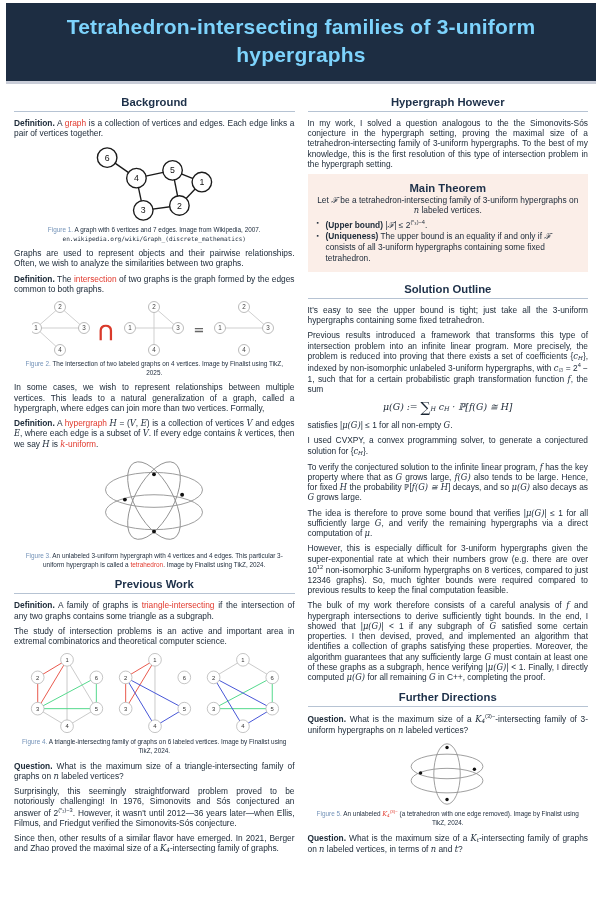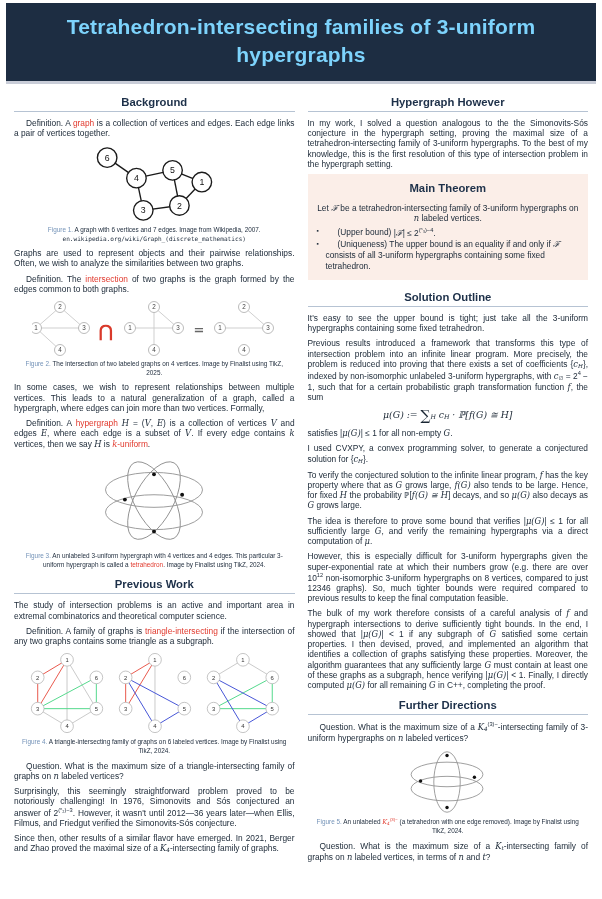--- a/index.html
+++ b/index.html
@@ -17,29 +17,29 @@
   .sec-h { font-size:11.3px; font-weight:bold; color:#1d3049; text-align:center;
            padding:4px 0 3px; border-bottom:1.4px solid #b6c3d3; margin:2px 0 6px; }
 
   .p { font-size:8.35px; line-height:1.23; text-align:justify; margin:0 0 5px; }
 
   .fig { display:flex; justify-content:center; align-items:center; margin:1px 0; }
   .cap { font-size:6.4px; line-height:1.35; text-align:center; margin:1px 6px 5px; color:#233040; }
   .cap-url { display:block; font-family:"DejaVu Sans Mono", monospace; font-size:6.1px; color:#233040; }
 
   .thm { background:#fbeee8; padding:2px 9px 7px; margin:1px 0 7px; }
-  .thm .sec-h { border-bottom:none; margin-bottom:8px; padding-bottom:1px; }
+  .thm .sec-h { border-bottom:none; margin-bottom:0; padding-bottom:1px; }
   .thm .p { text-align:center; margin-bottom:3px; }
   .bul { position:relative; padding-left:9px; font-size:8.35px; line-height:1.27; margin:1.5px 0; }
   .bul::before { content:"▪"; position:absolute; left:0; top:0.5px; font-size:6.5px; color:#212e3c; }
 
   .formula { text-align:center; font-size:9.3px; margin:1px 0 5px; color:#1a2633; }
 
   
-  .sg-b  { font-weight:normal;margin-left:12px; }
+  .sg-b  { font-weight:bold; }
   .sg-r  { color:#e13a2e; }
   .sg-m  { font-family:"DejaVu Serif", serif; font-style:italic; }
   .sg-sub { font-size:68%; vertical-align:-15%; }
   .sg-sup { font-size:68%; vertical-align:super; }
   .sg-fl  { color:#7493b8; }
   .sg-big { font-family:"DejaVu Serif", serif; font-size:150%; font-style:normal; vertical-align:-12%; }
 
   
   .vl1 { font-family:"Liberation Sans", sans-serif; font-size:9px;  fill:#111; text-anchor:middle; }
   .vl2 { font-family:"Liberation Sans", sans-serif; font-size:6.3px; fill:#444; text-anchor:middle; }
@@ -169,23 +169,23 @@
             <circle cx="45" cy="47" r="2"></circle>
             <circle cx="104" cy="42" r="2"></circle>
             <circle cx="75" cy="80" r="2"></circle>
           </g>
         </svg>
       </div>
       <div class="cap"><span class="sg-fl">Figure 3.</span><span> An unlabeled 3-uniform hypergraph with 4 vertices and 4 edges.  This particular 3-uniform hypergraph is called a </span><span class="sg-r">tetrahedron</span><span>.  Image by Finalist using TikZ, 2024.</span></div>
 
       <div class="sec-h">Previous Work</div>
 
+      <p class="p"><span class="sg-b">Definition.</span><span>   A family of graphs is </span><span class="sg-r">triangle-intersecting</span><span> if the intersection of any two graphs contains some triangle as a subgraph.</span></p>
+
       <p class="p">The study of intersection problems is an active and important area in extremal combinatorics and theoretical computer science.</p>
-
-      <p class="p"><span class="sg-b">Definition.</span><span>   A family of graphs is </span><span class="sg-r">triangle-intersecting</span><span> if the intersection of any two graphs contains some triangle as a subgraph.</span></p>
 
       <div class="fig">
         <svg width="262" height="86" viewBox="0 0 264 88">
 
           <g stroke="#c9c9c9" stroke-width="1">
             <line x1="43" y1="9" x2="43" y2="77"></line>
               <line x1="43" y1="9" x2="73" y2="59"></line>
             <line x1="13" y1="59" x2="43" y2="77"></line>
               <line x1="43" y1="77" x2="73" y2="59"></line>
           </g>

